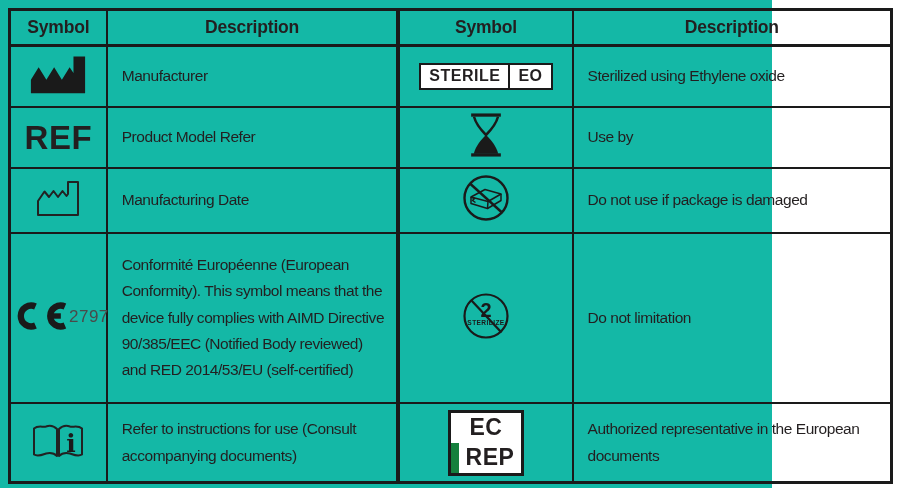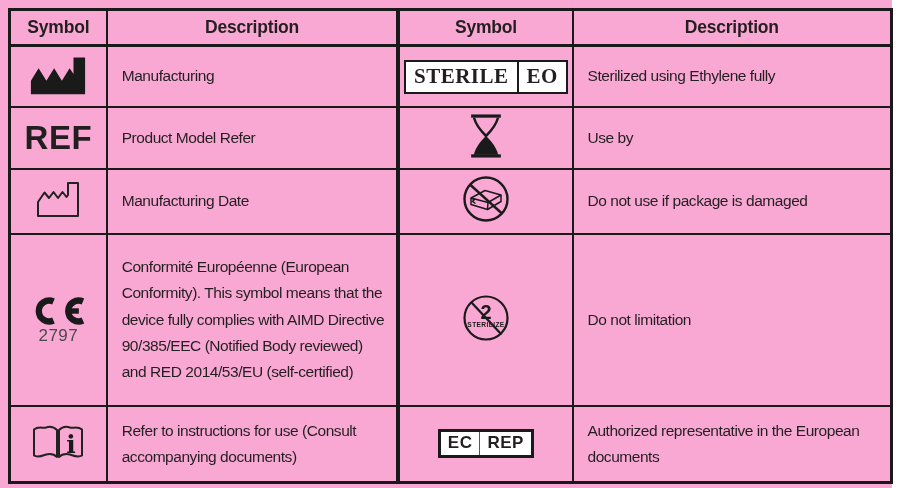--- a/index.html
+++ b/index.html
@@ -1,18 +1,18 @@
 <!DOCTYPE html>
 <html><head>
 <meta charset="utf-8">
 <style>
   * { margin:0; padding:0; box-sizing:border-box; }
   html,body { width:900px; height:488px; background:#ffffff; overflow:hidden; }
   body { font-family:"Liberation Sans", sans-serif; color:#231f20; }
-  .page { position:relative; width:892px; height:488px; background:#f9a8d4; }
+  .page { position:relative; width:772px; height:488px; background:#14b8a6; }
 
   table.symbols {
     position:absolute; left:8px; top:8px;
     width:885px; height:476px;
     border-collapse:collapse;
     border:3px solid #1a1a1a;
     table-layout:fixed;
   }
   td, th { border:2px solid #1a1a1a; vertical-align:middle; }
   thead th { border-bottom:3px solid #1a1a1a; font-size:17.5px; font-weight:bold; text-align:center; letter-spacing:-0.2px; }
@@ -28,26 +28,26 @@
   td.desc { text-align:left; padding:4px 12px 4px 14px; font-size:15.5px; letter-spacing:-0.45px; line-height:1.7; }
 
   .icon-wrap { display:inline-flex; align-items:center; justify-content:center; }
   svg { display:block; }
 
   .ref-text { font-size:33px; font-weight:bold; letter-spacing:0.5px; line-height:1;text-align:right; }
 
   .ce-num { font-size:17px; color:#4a4a4a; letter-spacing:0.5px; margin-top:1px; line-height:1; }
 
   .boxed { display:inline-flex; align-items:stretch; border:2.5px solid #1a1a1a; background:#fff; font-weight:bold; }
-  .sterile-box { font-size:21px; letter-spacing:0.5px;font-family:Liberation Serif, serif; }
+  .sterile-box { font-size:16px; letter-spacing:0.5px; }
   .sterile-box .part { padding:2px 8px 3px 8px; }
   .sterile-box .part + .part { border-left:2.5px solid #1a1a1a; }
-  .ecrep-box { font-size:17px; letter-spacing:0.5px; border-width:3px; }
+  .ecrep-box { font-size:23px; letter-spacing:0.5px; border-width:3px;flex-direction:column; }
   .ecrep-box .part { padding:1px 7px 2px 7px; }
-  .ecrep-box .part + .part { border-left:1px solid #15803d; }
+  .ecrep-box .part + .part { border-left:8px solid #15803d; }
 
   .resterilize { position:relative; }
 </style>
 </head>
 <body>
 
 <div class="page">
   <table class="symbols">
     <colgroup>
       <col class="c-sym1">
@@ -66,28 +66,28 @@
     <tbody>
 
       <tr class="r1">
         <td class="sym">
           <span class="icon-wrap">
             <svg width="60" height="40" viewBox="0 0 62 40">
               <path fill="#1a1a1a" d="M3 40 V26 L11 13 L19 26 L27 13 L35 26 L43 13 L47 19 V2 H59 V40 Z"></path>
             </svg>
           </span>
         </td>
-        <td class="desc">Manufacturing</td>
+        <td class="desc">Manufacturer</td>
         <td class="sym mid">
           <span class="boxed sterile-box">
             <span class="part">STERILE</span>
             <span class="part">EO</span>
           </span>
         </td>
-        <td class="desc">Sterilized using Ethylene fully</td>
+        <td class="desc">Sterilized using Ethylene oxide</td>
       </tr>
 
       <tr class="r2">
         <td class="sym">
           <span class="ref-text">REF</span>
         </td>
         <td class="desc">Product Model Refer</td>
         <td class="sym mid">
           <span class="icon-wrap">
             <svg width="40" height="46" viewBox="0 0 40 48">
@@ -122,21 +122,21 @@
               </g>
               <path stroke="#1a1a1a" stroke-width="2.4" d="M9.5 11 L41.5 40"></path>
             </svg>
           </span>
         </td>
         <td class="desc">Do not use if package is damaged</td>
       </tr>
 
       <tr class="r4">
         <td class="sym">
-          <span class="icon-wrap" style="flex-direction:column;">
+          <span class="icon-wrap" style="">
             <svg width="58" height="30" viewBox="0 0 64 30">
               <g stroke="#1a1a1a" stroke-width="7" fill="none">
                 <path d="M27 4.5 A11.5 11.5 0 1 0 27 25.5"></path>
                 <path d="M59.5 4.5 A11.5 11.5 0 1 0 59.5 25.5"></path>
                 <path d="M41 15 H55" stroke-width="6"></path>
               </g>
             </svg>
             <span class="ce-num">2797</span>
           </span>
         </td>

